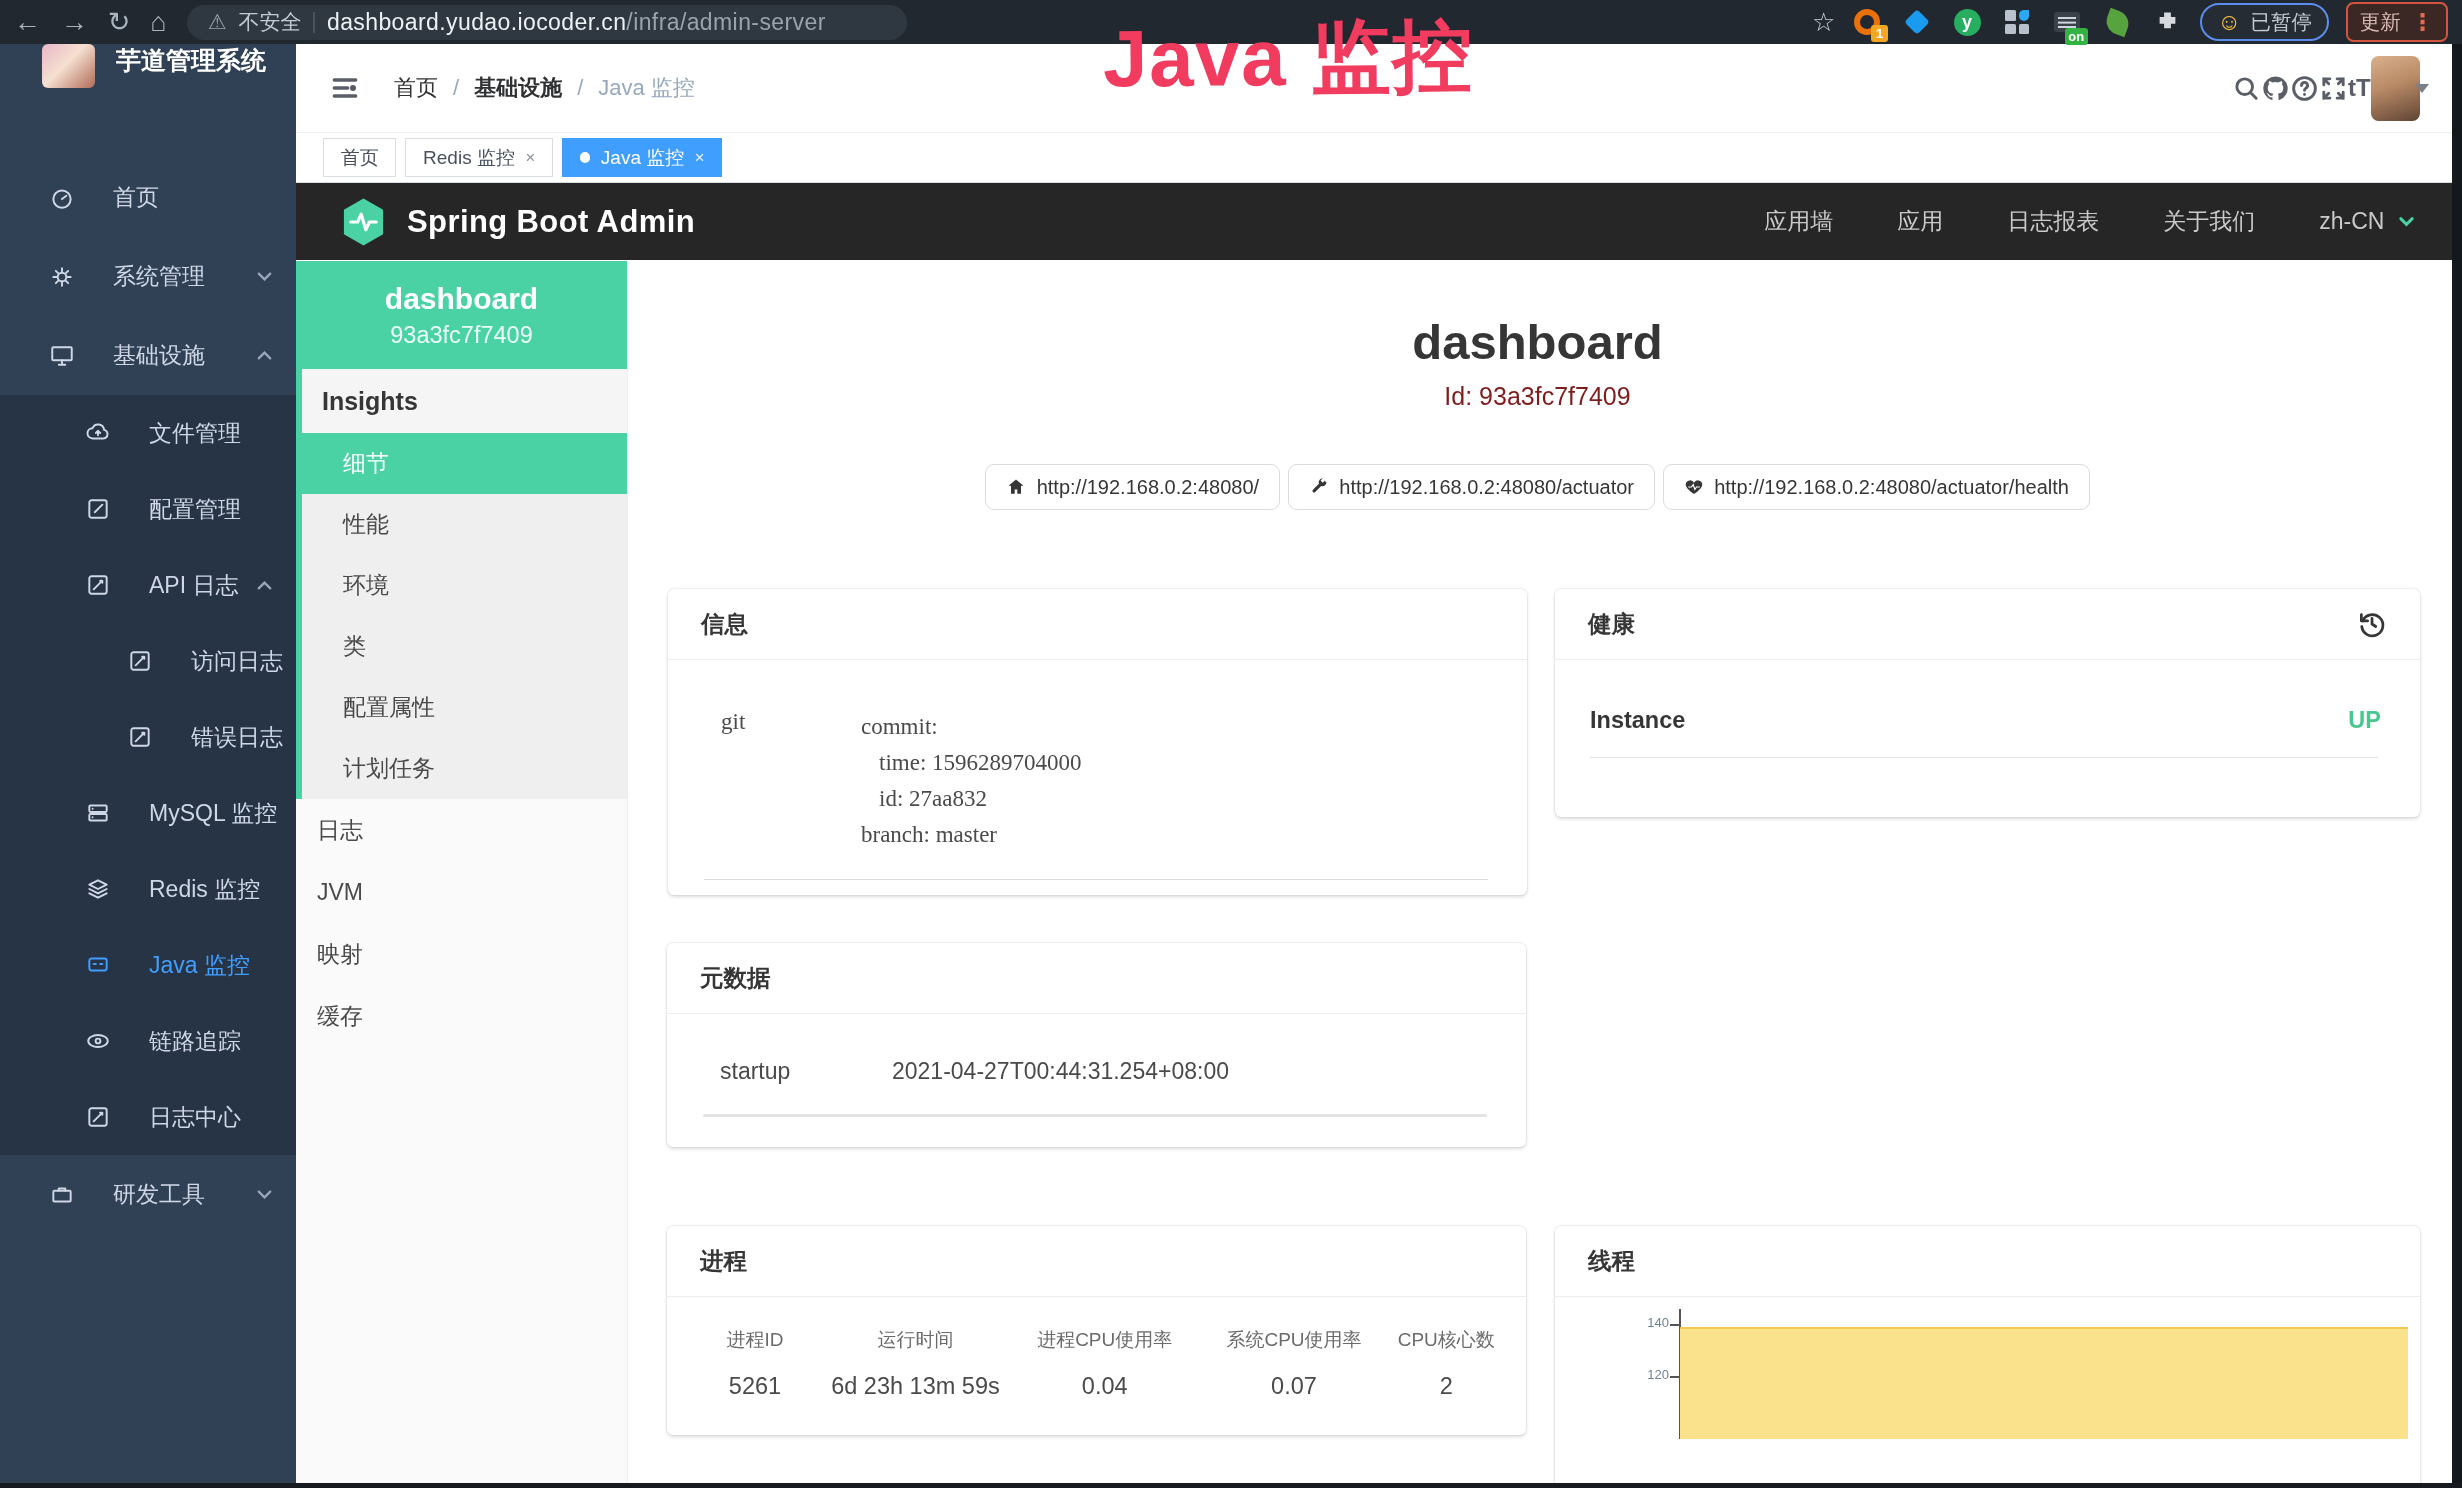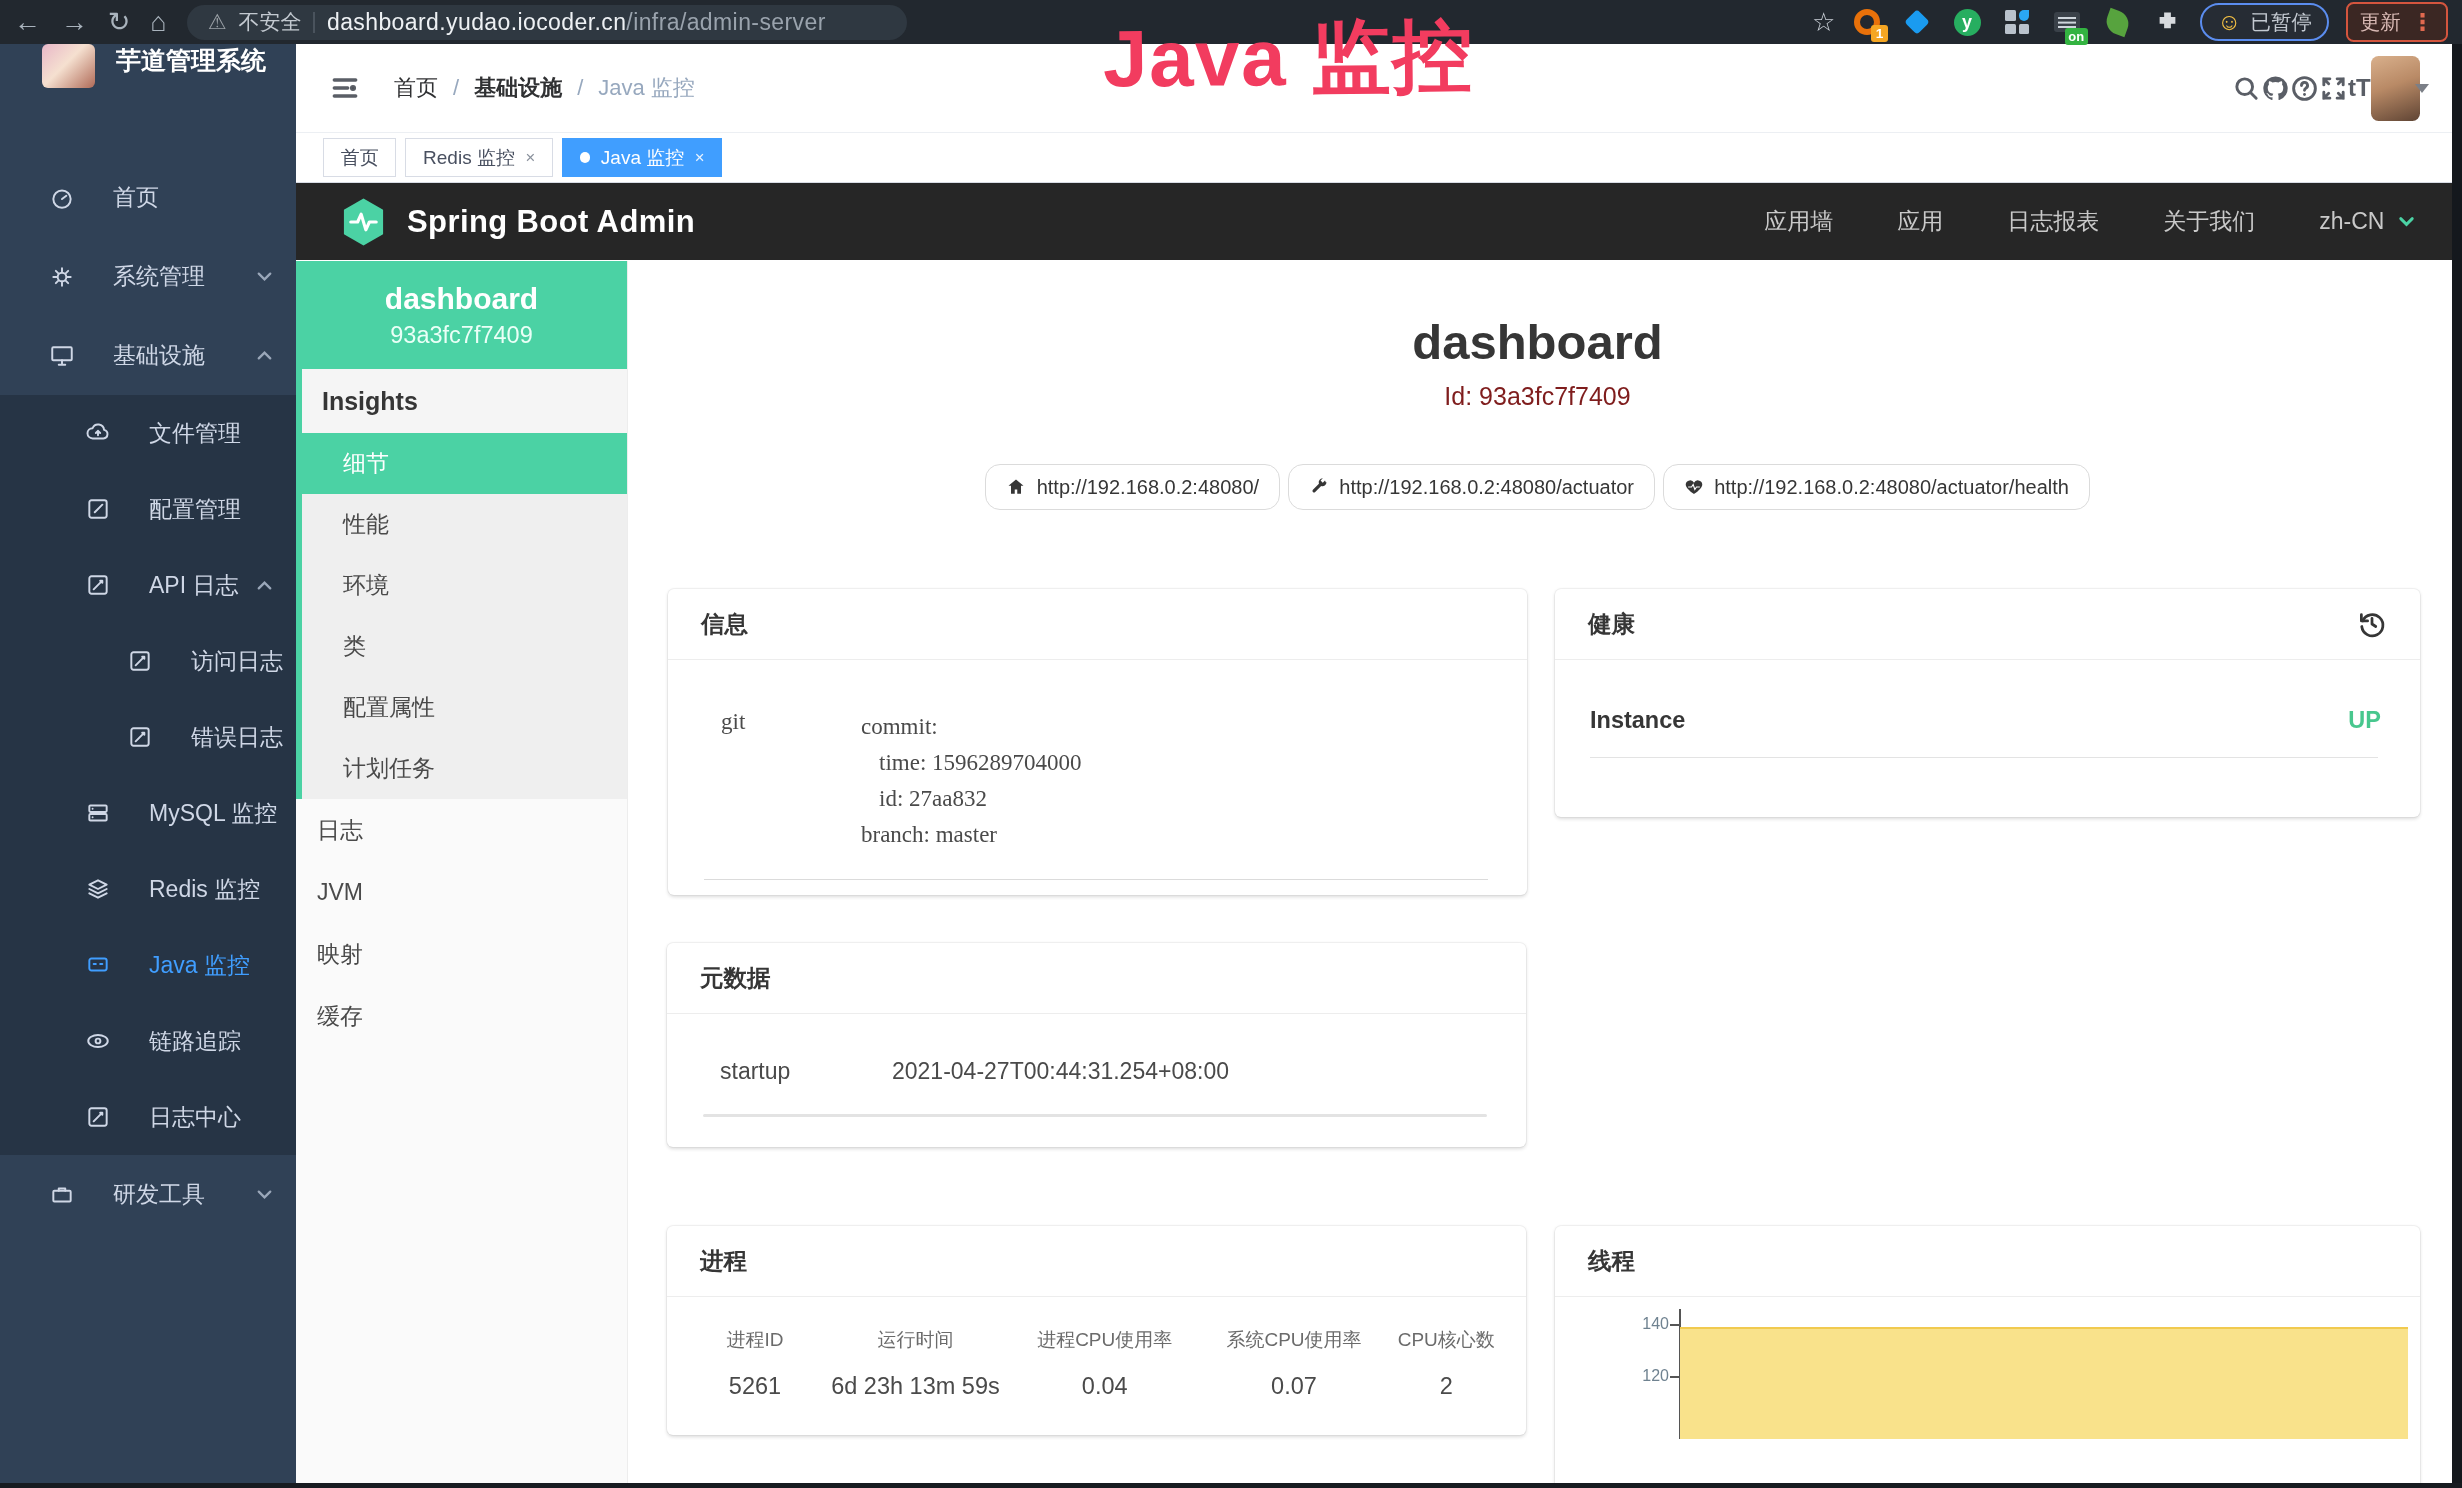--- a/index.html
+++ b/index.html
@@ -135,21 +135,21 @@
   .ins-item.active{background:var(--green); color:#fff;}
   .plain-item{height:62px; display:flex; align-items:center; padding-left:21px; font-size:23px;
     color:#4a4a4a; cursor:pointer;}
 
   
   .sba-content{flex:1; position:relative; background:#fff;}
   .hero{position:absolute; top:53px; left:0; right:15px; text-align:center;}
   .hero h1{font-size:49px; color:var(--ink); font-weight:bold;}
   .hero .idline{margin-top:12px; font-size:25px; color:#7f1d1d;}
   .link-btns{position:absolute; top:203px; left:0; right:15px; display:flex; justify-content:center; gap:7.6px;}
-  .link-btn{height:46px; border:0.8px solid #dbdbdb; border-radius:15px; background:#fff;
+  .link-btn{height:46px; border:0.8px solid #dbdbdb; border-radius:9px; background:#fff;
     display:flex; align-items:center; gap:10.6px; padding:0 20px; font-size:20px; color:var(--ink); cursor:pointer;}
   .link-btn svg{width:20px;height:20px;}
   .link-btn svg .fl{fill:#363636;}
 
   .card{position:absolute; background:#fff; border-radius:6px;
     box-shadow:0 1.5px 3.8px rgba(10,10,10,.14), 0 0 0 0.8px rgba(10,10,10,.05); overflow:hidden;}
   .card-hd{height:71px; display:flex; align-items:center; padding:0 33px;
     border-bottom:1.5px solid #ededed; font-size:23.5px; font-weight:bold; color:var(--ink);}
   .card-hd .hist{margin-left:auto;}
   .hist svg{width:30px;height:30px;}
@@ -182,21 +182,21 @@
 
   .card-threads{left:927px; top:965px; width:865px; height:303px;}
   .thr-cols{display:flex; padding:32px 7.6px 0 7.6px;}
   .thr-col{text-align:center;}
   .tc0{width:40%;} .tc1{width:31%;} .tc2{width:29%;}
   .thr-col .h{font-size:19px; color:var(--body-ink); display:flex; align-items:center; justify-content:center; gap:6px;}
   .thr-col .v{font-size:23.5px; color:var(--body-ink); margin-top:18px;}
   .sq{width:13.7px;height:13.7px;display:inline-block;}
   .sq-yellow{background:#f7d24c;} .sq-blue{background:#3e8ed0;}
   .thr-chart{position:relative; margin-top:21px; height:121px;}
-  .ylab{position:absolute; right:calc(100% - 114px); font-size:16px; color:#6f8290; width:46px; text-align:right;}
+  .ylab{position:absolute; right:calc(100% - 114px); font-size:13px; color:#6f8290; width:46px; text-align:right;}
   .yl0{top:-3px;} .yl1{top:49px;}
   .axis{position:absolute; left:124px; top:-9px; bottom:0; width:1.5px; background:#555;}
   .tick{position:absolute; left:115px; width:9px; height:1.5px; background:#555;}
   .tk0{top:6px;} .tk1{top:58px;}
   .area{position:absolute; left:125px; right:12px; top:9px; bottom:0;
     background:#f9e28b; border-top:2.3px solid #f1ca4f;}
 
   
   .right-strip{position:absolute; top:44px; right:0; width:10px; height:1445px; background:#14181d; z-index:30;}
   .bottom-strip{position:absolute; bottom:0; left:0; width:2462px; height:4.6px; background:#171b20; z-index:31;}

